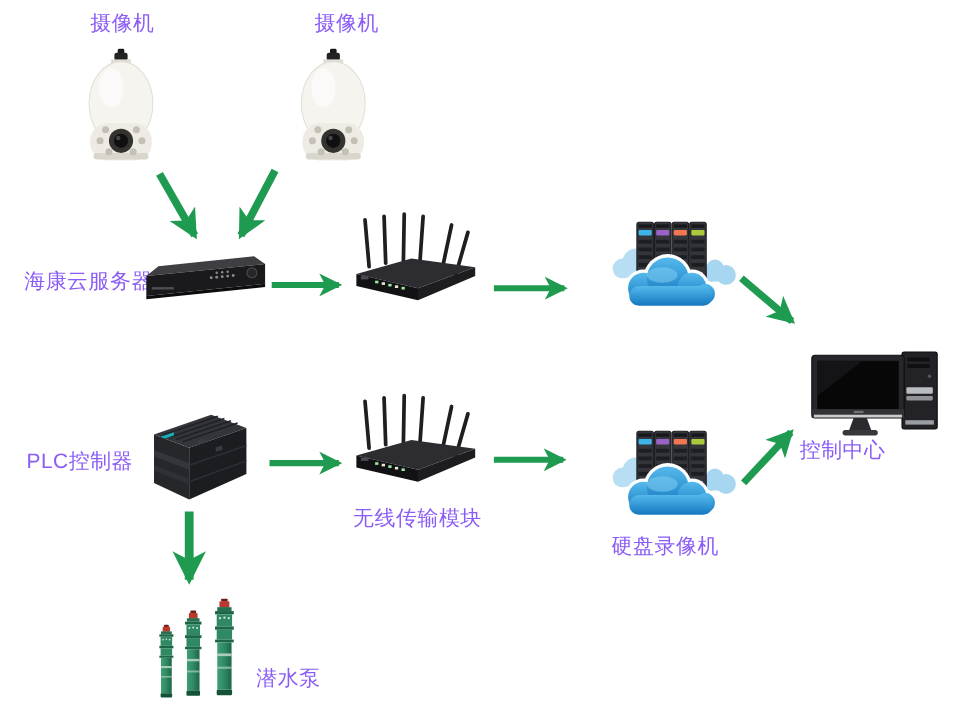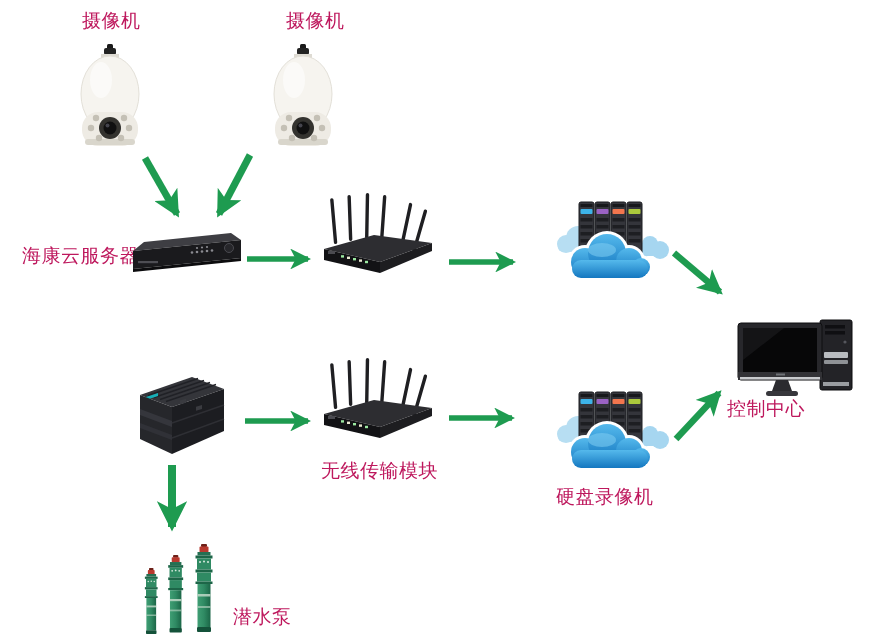--- a/index.html
+++ b/index.html
@@ -6,40 +6,41 @@
   #stage{
     position:relative;
     width:869px;height:638px;
     background:#ffffff;
     font-family:"Liberation Sans", sans-serif;
     overflow:hidden;
   }
   .label{
     position:absolute;
     font-size:19px;
-    color:#be185d;
+    color:#8b5cf6;
     letter-spacing:0.5px;
     white-space:nowrap;
   }
   .node{position:absolute;}
   .node svg{display:block;width:100%;height:100%;}
   #arrows{
     position:absolute;left:0;top:0;width:869px;height:638px;
     pointer-events:none;
   }
   #arrows line{stroke:var(--arrow-green,#1e9b50);}
 </style>
 </head>
 <body>
 
 <div id="stage">
 
   <div class="label" style="left:82px;top:8px">摄像机</div>
   <div class="label" style="left:286px;top:8px">摄像机</div>
   <div class="label" style="left:22px;top:243px">海康云服务器</div>
+  <div class="label" style="left:24px;top:406px">PLC控制器</div>
   <div class="label" style="left:321px;top:458px">无线传输模块</div>
   <div class="label" style="left:556px;top:484px">硬盘录像机</div>
   <div class="label" style="left:727px;top:396px">控制中心</div>
   <div class="label" style="left:233px;top:604px">潜水泵</div>
 
   <div class="node" style="left:72px;top:44px;width:76px;height:114px">
     <svg viewBox="0 0 76 114">
       <rect x="35" y="0" width="6" height="5" rx="1.5" fill="#1a1a1a"></rect>
       <rect x="32" y="4" width="12" height="7" rx="2" fill="#232323"></rect>
       <rect x="29" y="10" width="18" height="6" fill="#dedbd3"></rect>

